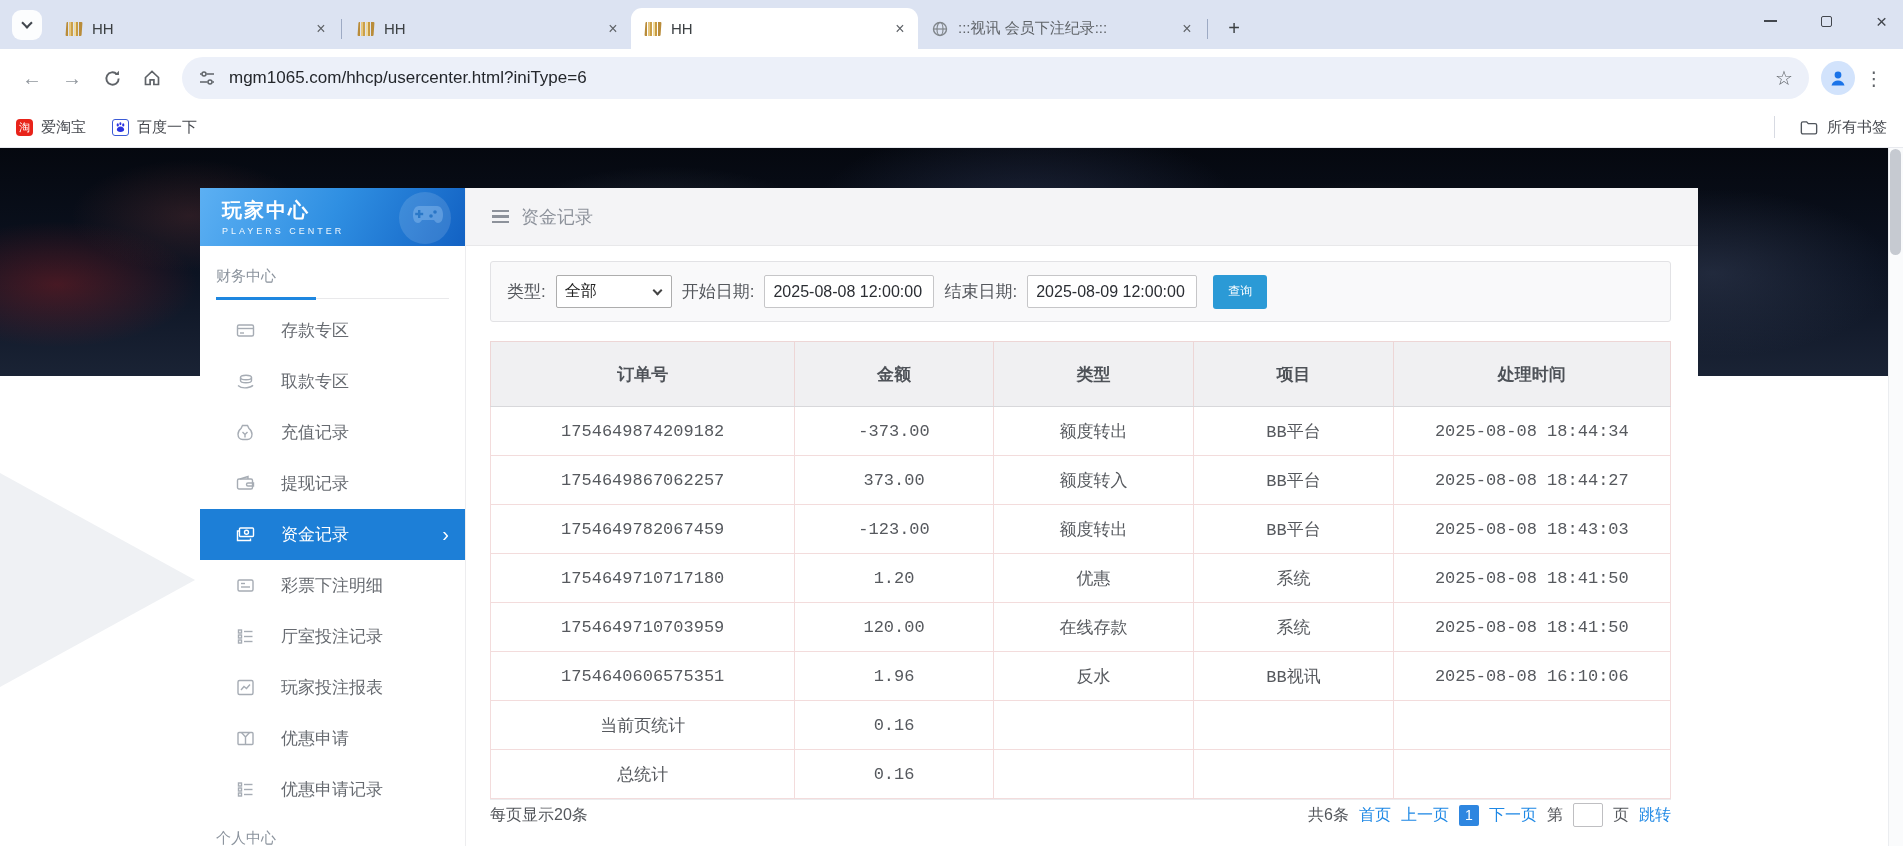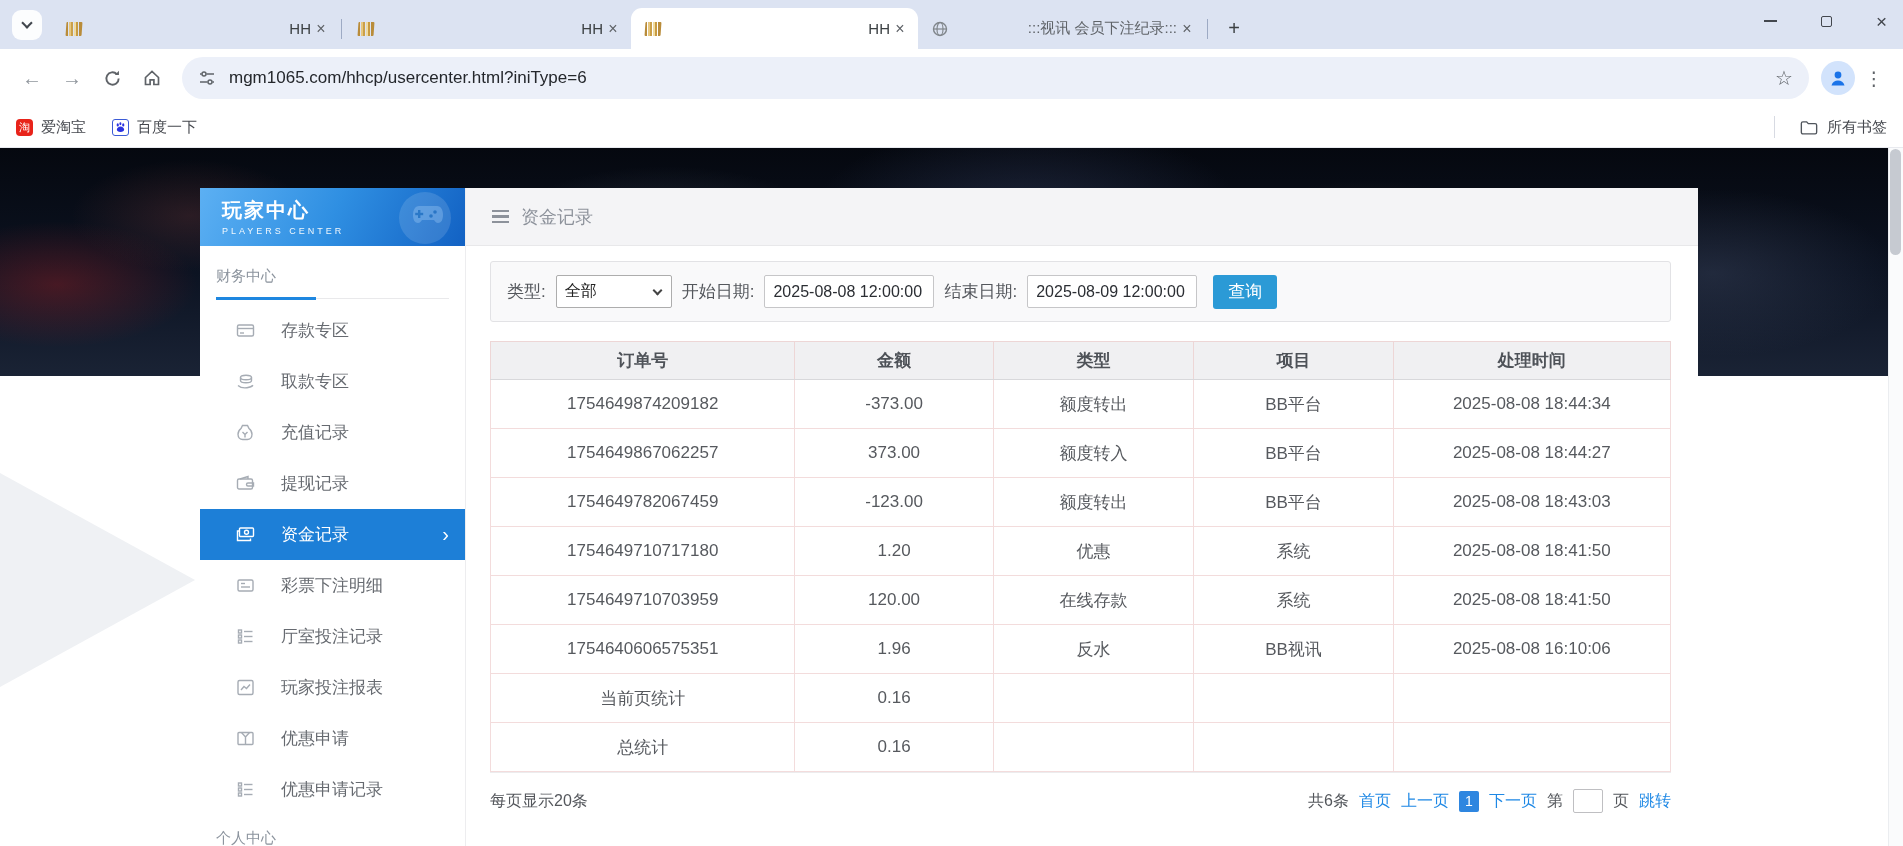--- a/index.html
+++ b/index.html
@@ -4,21 +4,21 @@
 <style>
   * { margin:0; padding:0; box-sizing:border-box; }
   html,body { width:1903px; height:846px; overflow:hidden; font-family:"Liberation Sans","DejaVu Sans",sans-serif; background:#fff; }
 
   
   .tabstrip { height:49px; background:#dce3f2; display:flex; align-items:flex-end; padding-left:10px; position:relative; }
   .tab-search { width:30px; height:30px; border-radius:9px; background:rgba(255,255,255,.9); margin:0 10px 9px 2px; display:flex; align-items:center; justify-content:center; }
   .chev-down { width:8px; height:8px; border-right:2px solid #41464d; border-bottom:2px solid #41464d; transform:rotate(45deg); margin-top:-4px; }
   .tab { width:287px; height:41px; display:flex; align-items:center; padding:0 8px 0 14px; border-radius:11px 11px 0 0; color:#3c4043; font-size:15px; }
   .tab.active { background:#fff; }
-  .tab-title { flex:1; margin-left:10px; white-space:nowrap; overflow:hidden; text-overflow:clip;text-align:right; }
+  .tab-title { flex:1; margin-left:10px; white-space:nowrap; overflow:hidden; text-overflow:clip; }
   .tab-close { width:20px; height:20px; border-radius:50%; display:flex; align-items:center; justify-content:center; color:#5f6368; font-size:16px; }
   .tab-sep { width:1px; height:20px; background:#9daac4; margin:0 2px 10px 2px; }
   .newtab { width:28px; height:28px; margin:0 0 7px 10px; display:flex; align-items:center; justify-content:center; font-size:20px; color:#3c4043; }
   .fav-hh { width:16px; height:14px; flex-shrink:0; background:
       linear-gradient(90deg,#b98c3a 0 2px,transparent 2px 3px,#e7c77e 3px 5px,#caa04a 5px 7px,transparent 7px 8px,#f0dca2 8px 10px,#c89b42 10px 12px,transparent 12px 13px,#b98c3a 13px 15px);
       transform:skewX(-4deg); border-radius:1px; }
   .fav-globe { width:16px; height:16px; flex-shrink:0; }
   .win-controls { position:absolute; right:16px; top:0; height:42px; display:flex; align-items:center; gap:44px; }
   .ico-min { display:block; width:13px; height:2px; background:#43474e; }
   .ico-max { display:block; width:11px; height:11px; border:1.6px solid #43474e; border-radius:2px; }
@@ -78,27 +78,27 @@
   .main { flex:1; display:flex; flex-direction:column; background:#fff; border-left:1px solid #ededef; min-width:0; }
   .main-header { height:58px; background:#f4f4f6; border-bottom:1px solid #e8e8ea; display:flex; align-items:center; padding-left:26px; gap:12px; color:#8d929b; font-size:18px; }
   .burger { width:17px; height:13px; border-top:2.5px solid #8d929b; border-bottom:2.5px solid #8d929b; position:relative; }
   .burger::after { content:""; position:absolute; left:0; right:0; top:3px; height:2.5px; background:#8d929b; }
   .content { flex:1; padding:15px 27px 0 24px; display:flex; flex-direction:column; }
 
   .filter { height:61px; border:1px solid #e2e2e5; background:#f9f9fa; border-radius:3px; display:flex; align-items:center; padding:0 16px; gap:10px; color:#54575c; font-size:17px; flex-shrink:0; }
   .select { width:116px; height:33px; background:#fff; border:1px solid #adadad; border-radius:2px; display:flex; align-items:center; padding:0 8px; font-size:16px; color:#222; }
   .select .chev-down { width:7px; height:7px; border-color:#444; margin-left:auto; margin-right:2px; margin-top:-3px; }
   .filter input.date { width:170px; height:33px; border:1px solid #c6c6c8; border-radius:2px; font-size:16px; color:#2b2e33; padding:0 8px; font-family:inherit; background:#fff; }
-  .btn-search { height:34px; padding:0 15px; background:#2b9ad6; color:#fff; border:none; border-radius:3px; font-size:17px; margin-left:6px; font-family:inherit; }
+  .btn-search { height:34px; padding:0 15px; background:#2b9ad6; color:#fff; border:none; border-radius:3px; font-size:12px; margin-left:6px; font-family:inherit; }
 
   table.records { width:100%; margin-top:19px; border-collapse:collapse; border:1px solid #dddde0; }
-  .records th { height:38px; background:#f0f0f2; color:#4e5258; font-size:17px; font-weight:bold; border:1px solid #edd6d6; border-bottom:1px solid #d8d8db; }
-  .records td { height:49px; text-align:center; color:#56595e; font-size:17px; border:1px solid #f3dcdc; background:#fff; }
-
-  .table-footer { border-top:1px solid #ececee; padding-top:16px; display:flex; align-items:center; font-size:16px; color:#54575c; }
+  .records th { height:65px; background:#f0f0f2; color:#4e5258; font-size:17px; font-weight:bold; border:1px solid #edd6d6; border-bottom:1px solid #d8d8db; }
+  .records td { height:49px; text-align:center; color:#56595e; font-size:17px; border:1px solid #f3dcdc; background:#fff;font-family:Liberation Mono, monospace; }
+
+  .table-footer { border-top:1px solid #ececee; padding-top:3px; display:flex; align-items:center; font-size:16px; color:#54575c; }
   .pager { margin-left:auto; display:flex; align-items:center; gap:10px; }
   .pager a { color:#1e88e5; text-decoration:none; }
   .page-current { min-width:20px; height:21px; background:#2e86e0; color:#fff; font-size:14px; display:flex; align-items:center; justify-content:center; border-radius:2px; padding:0 4px; }
   .jump-input { width:30px; height:24px; border:1px solid #bfbfc2; border-radius:2px; background:#fff; }
 
   
   .scrollbar { position:absolute; right:0; top:0; width:15px; height:100%; background:#fafbfc; border-left:1px solid #ebedf0; }
   .scroll-thumb { position:absolute; right:2px; top:2px; width:11px; height:106px; border-radius:6px; background:#c6cad1; }
 </style>
 </head>

